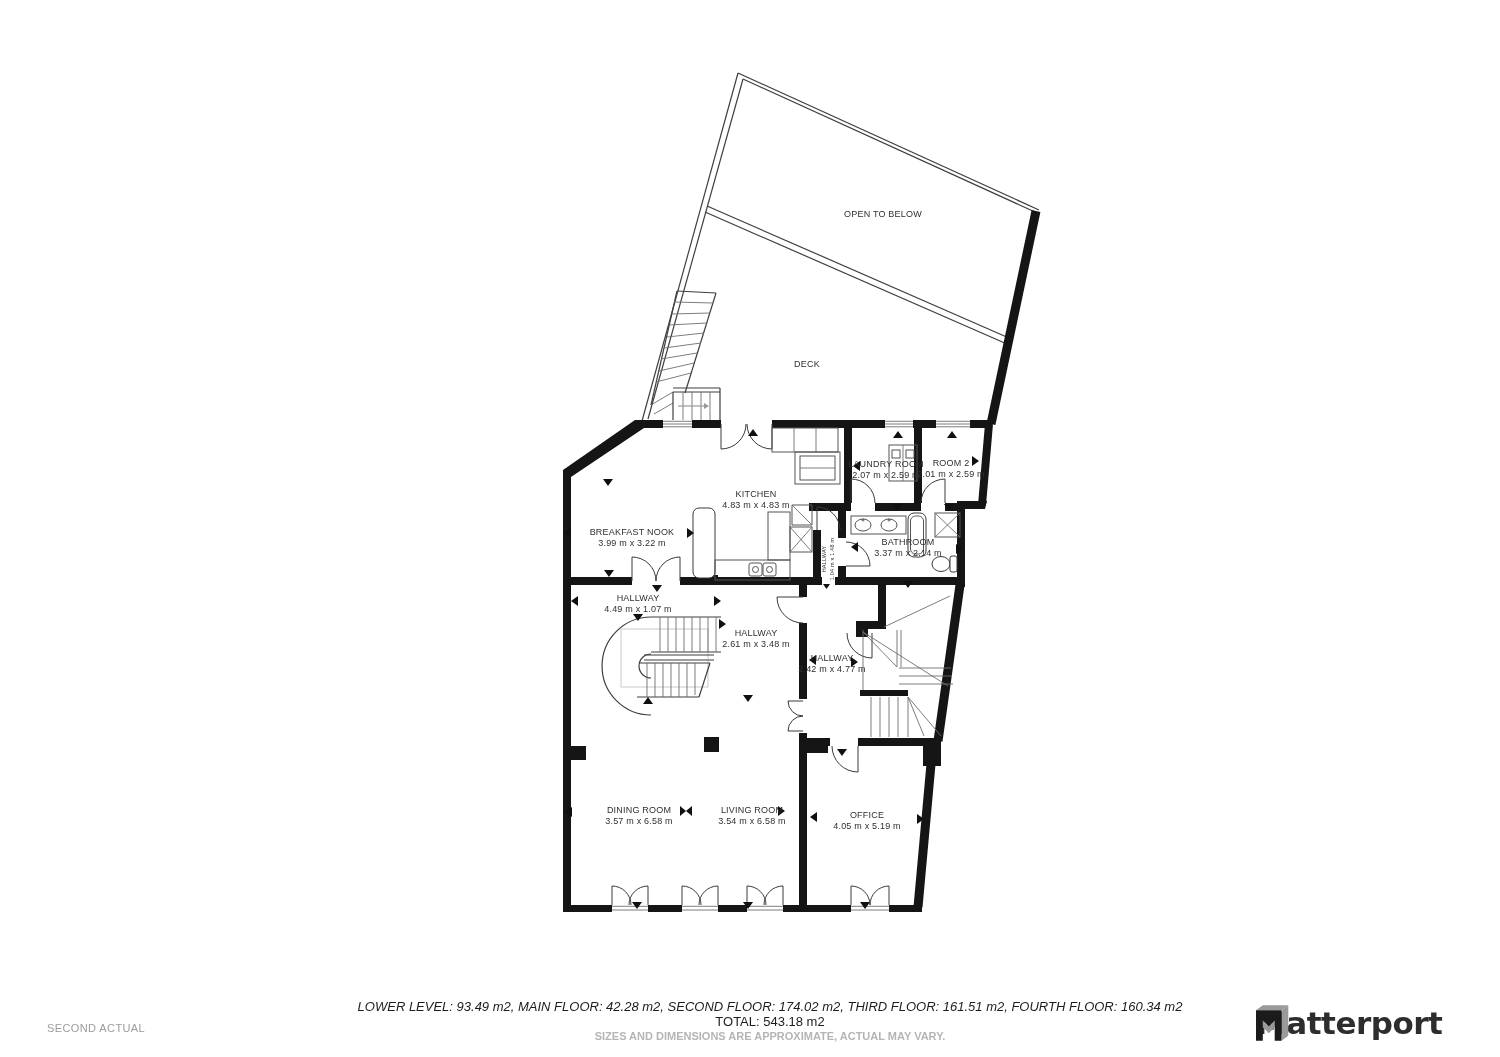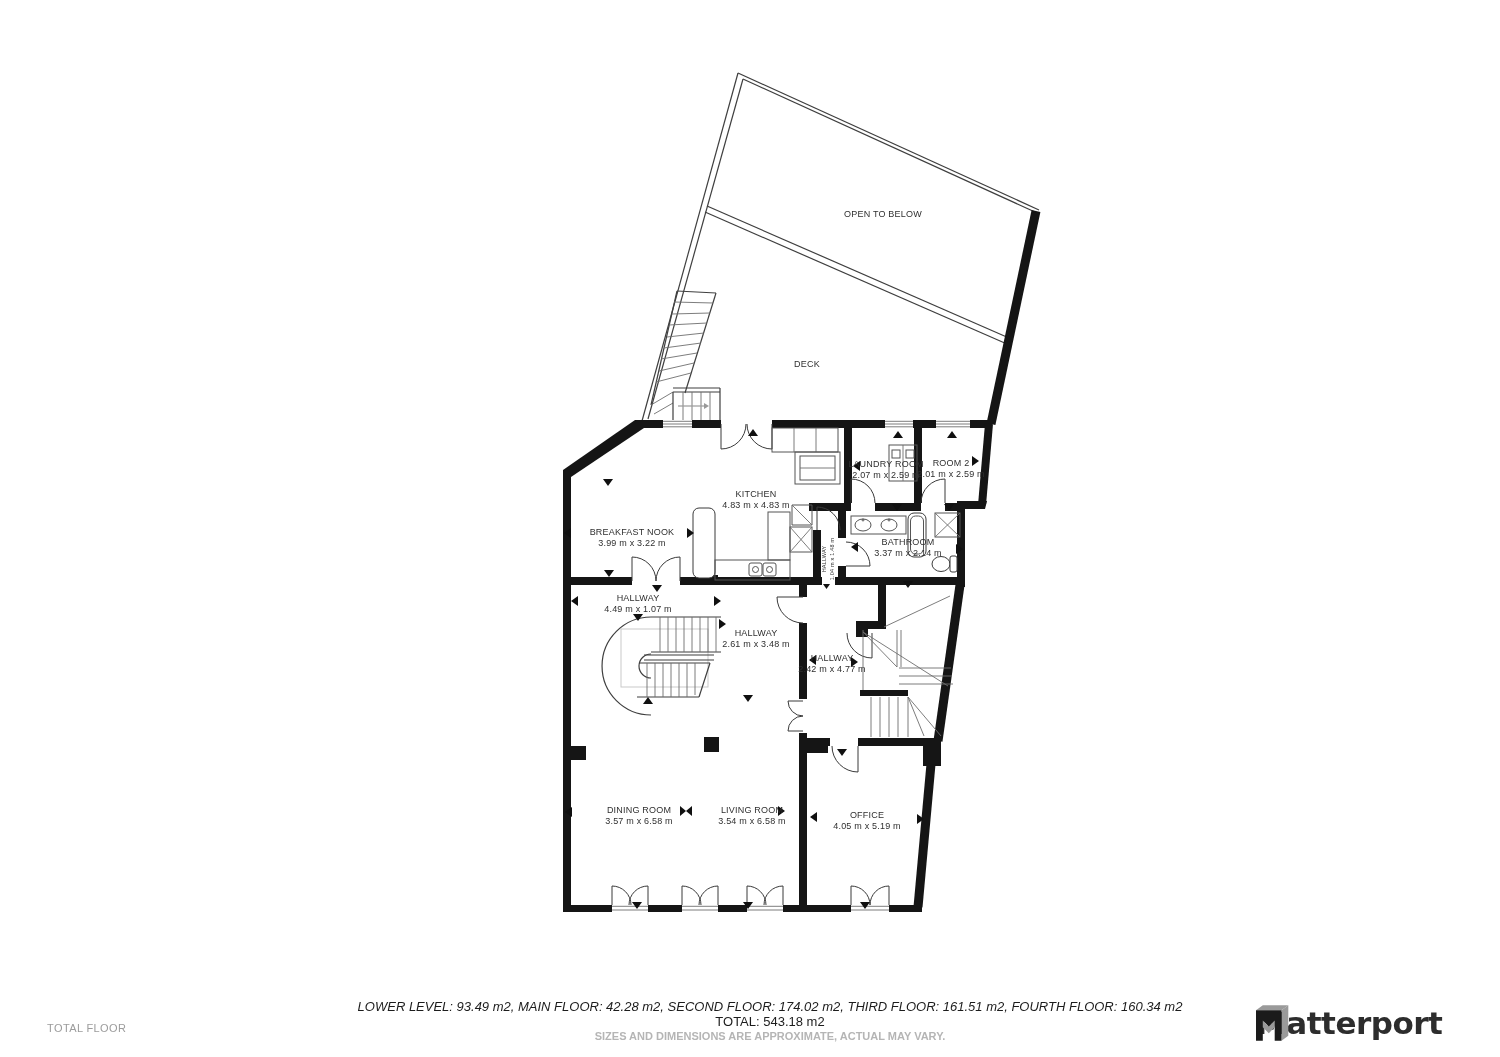--- a/index.html
+++ b/index.html
@@ -384,21 +384,21 @@
 
     <text class="rlabel" x="847" y="818">OFFICE</text>
     <text class="rlabel" x="847" y="829">4.05 m x 5.19 m</text>
   </g>
 </svg>
 
   <div class="footer-line" style="top:999px;font-style:italic;">LOWER LEVEL: 93.49 m2, MAIN FLOOR: 42.28 m2, SECOND FLOOR: 174.02 m2, THIRD FLOOR: 161.51 m2, FOURTH FLOOR: 160.34 m2</div>
   <div class="footer-line" style="top:1014px;">TOTAL: 543.18 m2</div>
   <div class="footer-disclaimer" style="top:1030px;">SIZES AND DIMENSIONS ARE APPROXIMATE, ACTUAL MAY VARY.</div>
 
-  <div class="floor-tag">TOTAL FLOOR</div>
+  <div class="floor-tag">SECOND ACTUAL</div>
 
   <div class="brand">
     <svg width="34" height="42" viewBox="0 0 40 42">
       <polygon points="0,6 8,0 38,0 30,6" fill="#9a9a9a"></polygon>
       <polygon points="30,6 38,0 38,36 30,42" fill="#9a9a9a"></polygon>
       <path d="M0,6 L30,6 L30,42 L22,42 L22,18 L15,25 L8,18 L8,42 L0,42 Z" fill="#1b1b1b"></path>
       <polygon points="8,18 15,25 22,18 22,26 15,33 8,26" fill="#9a9a9a"></polygon>
     </svg>
     <span class="brand-text">Matterport</span>
   </div>

